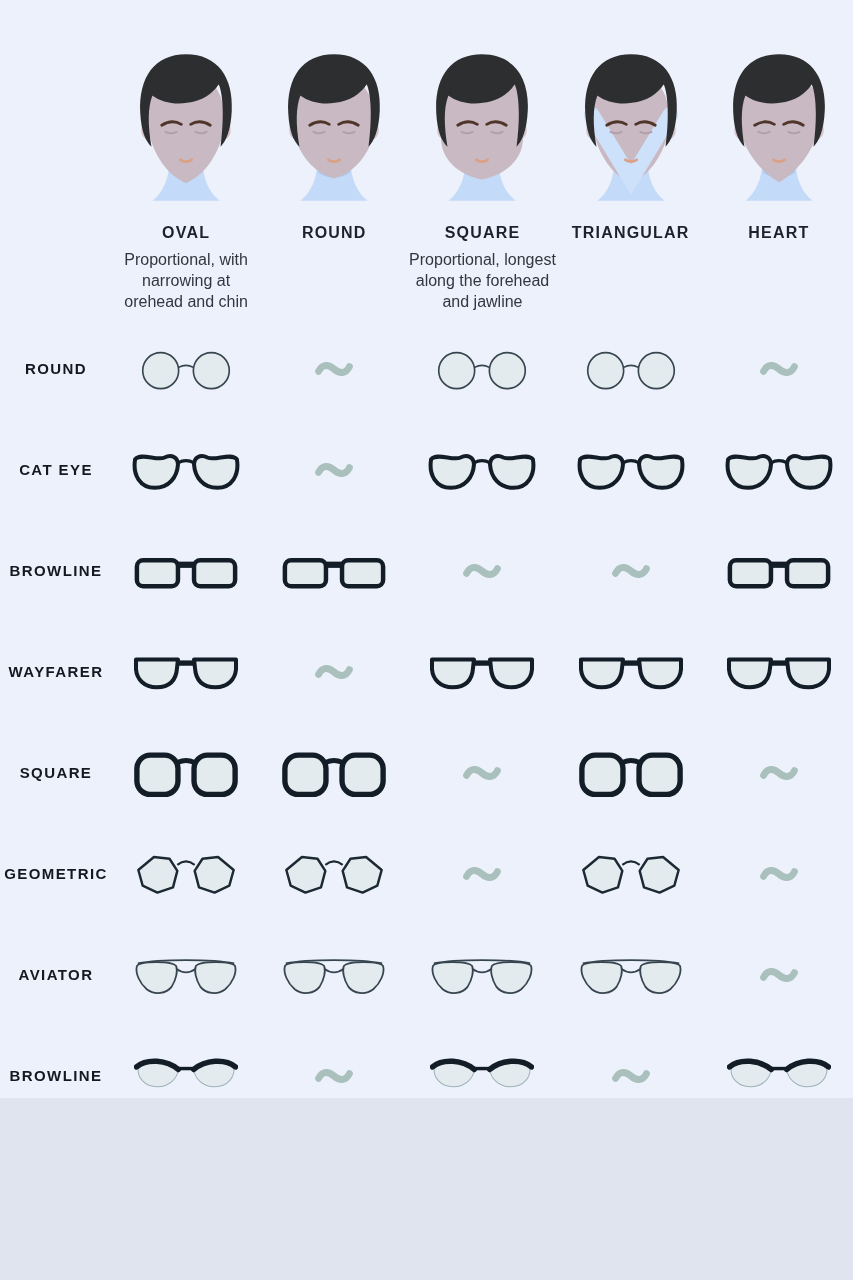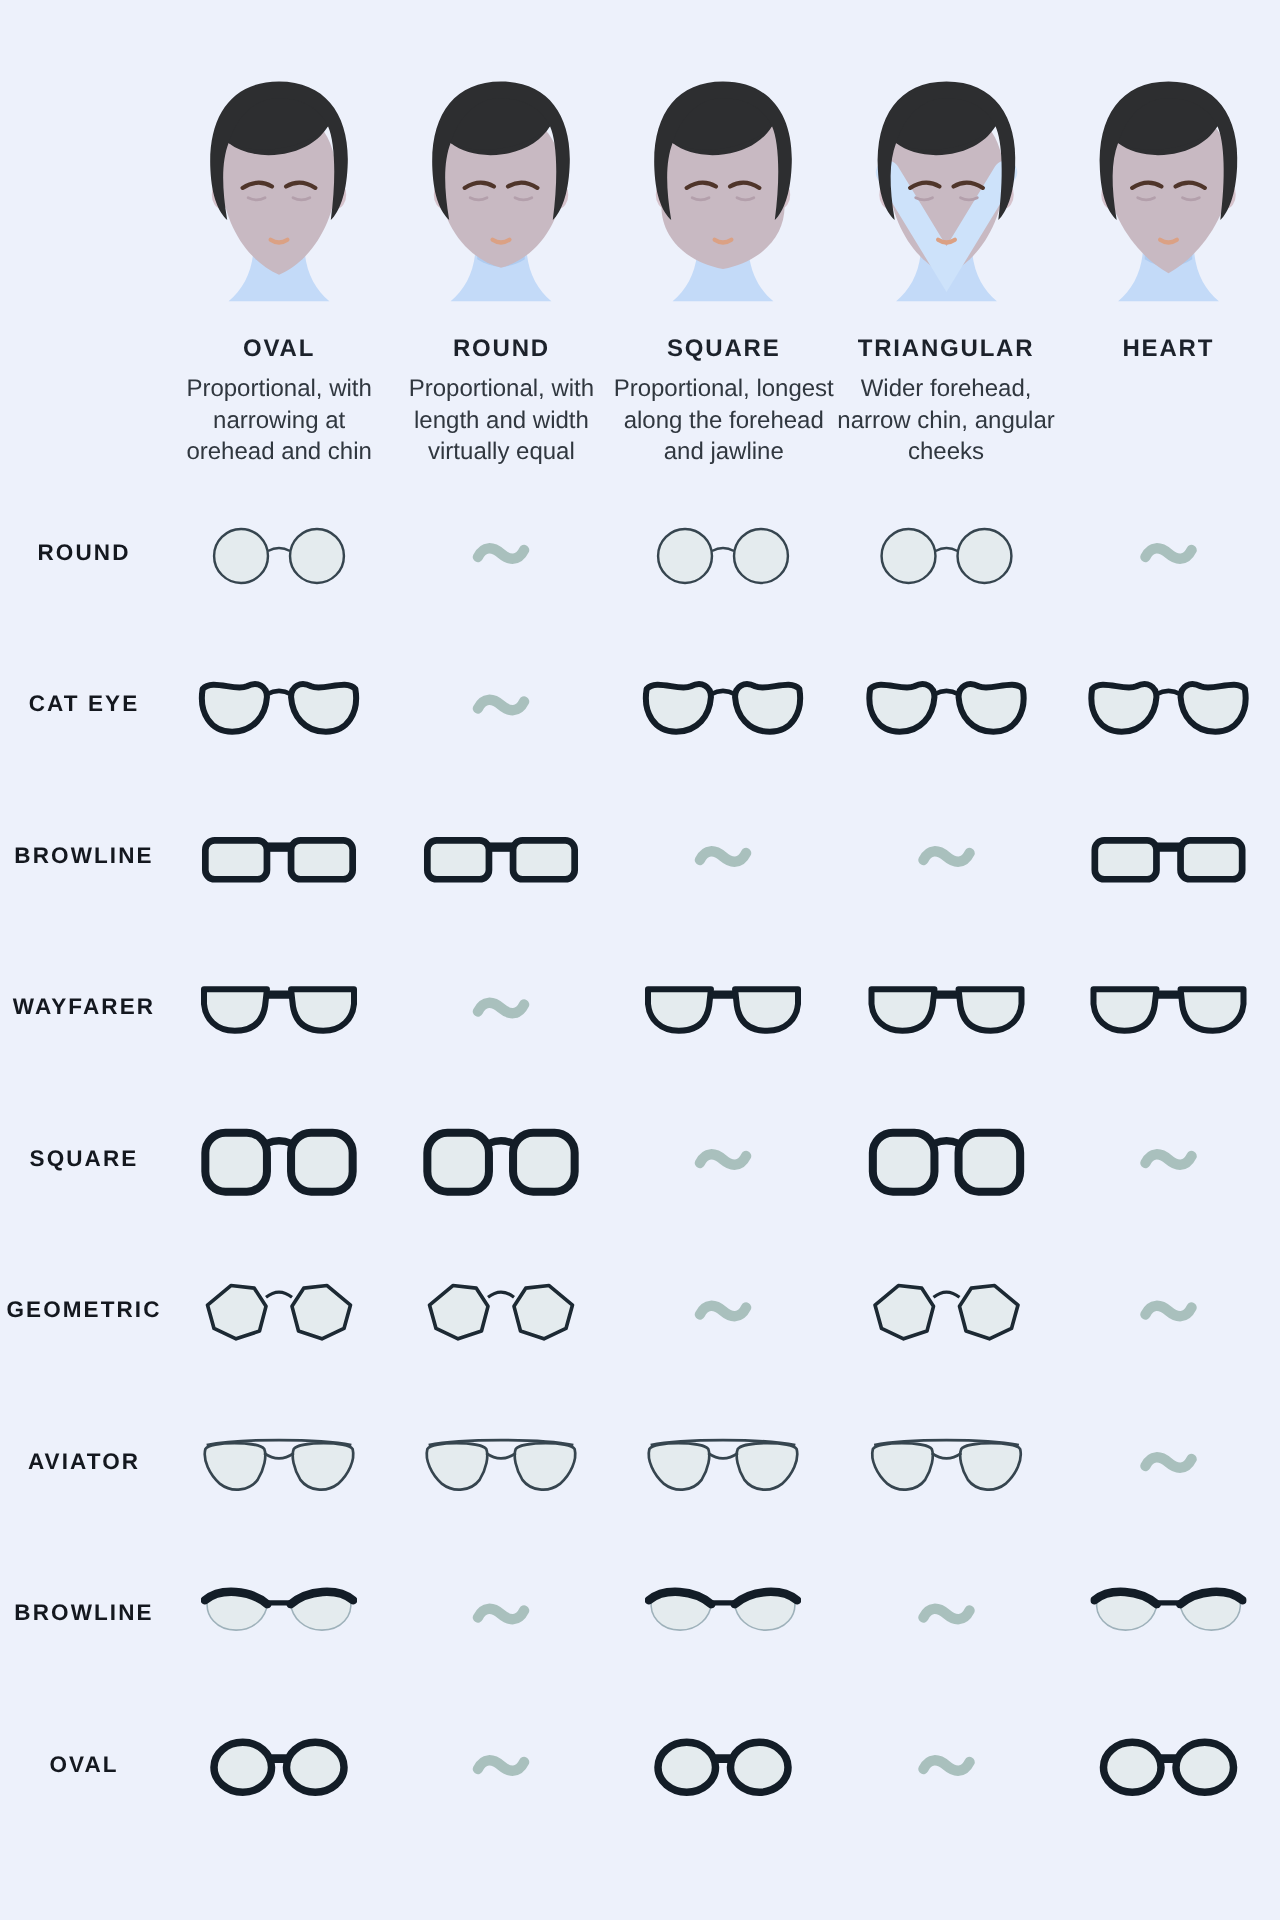--- a/index.html
+++ b/index.html
@@ -1,18 +1,18 @@
 <!DOCTYPE html>
 <html><head>
 <meta charset="utf-8">
 <style>
   html,body{margin:0;padding:0;}
   body{font-family:"Liberation Sans", sans-serif; background:#dfe4ef;}
   .canvas{
-    position:relative; width:853px; height:1280px; margin:0 auto;
+    position:relative; width:853px; height:1098px; margin:0 auto;
     background:#edf1fb; overflow:hidden;
   }
   .header-row{
     display:grid; grid-template-columns:112px repeat(5,1fr);
     height:318px; padding-top:40px; box-sizing:border-box;
     align-items:start; justify-items:center;
   }
   .face-col{display:flex; flex-direction:column; align-items:center; width:100%;}
   .face-art{width:140px; height:178px; display:flex; align-items:center; justify-content:center;}
   .face-art svg{display:block;}
@@ -74,21 +74,20 @@
             <path d="M75 15 C41 15 24 40 26 78 C27 98 32 108 38 114 C34 90 34 72 39 59 C48 66 62 69 76 67 C92 65 104 57 110 47 C115 58 116 84 112 114 C118 108 123 96 124 76 C126 40 109 15 75 15 Z" fill="#2d2e30"></path>
             <path d="M39 59 C55 67 90 66 110 47 C104 34 91 27 75 27 C57 27 45 40 39 59 Z" fill="#2d2e30"></path>
             <path d="M49 91 Q60 84 70 90" fill="none" stroke="#4f352a" stroke-width="3" stroke-linecap="round"></path>
             <path d="M80 90 Q90 84 101 91" fill="none" stroke="#4f352a" stroke-width="3" stroke-linecap="round"></path>
             <path d="M53 98 Q59 101 65 98" fill="none" stroke="#b39fab" stroke-width="2" stroke-linecap="round"></path>
             <path d="M85 98 Q91 101 97 98" fill="none" stroke="#b39fab" stroke-width="2" stroke-linecap="round"></path>
             <path d="M69 128 Q75 132 81 128" fill="none" stroke="#dba184" stroke-width="3" stroke-linecap="round"></path>
           </svg>
         </div>
         <div class="face-name">ROUND</div>
-        <div class="face-desc">Proportional, with length and width virtually equal</div>
       </div>
       <div class="face-col">
         <div class="face-art">
           <svg width="140" height="178" viewBox="0 0 150 190" xmlns="http://www.w3.org/2000/svg">
             <path d="M57 130 L93 130 C93 149 100 163 111 172 L39 172 C50 163 57 149 57 130 Z" fill="#c3daf8"></path>
             <path d="M58 126 L92 126 L92 142 C81 149 69 149 58 142 Z" fill="#aecbf0"></path>
             <ellipse cx="34" cy="96" rx="7" ry="10" fill="#d6c3cc"></ellipse>
             <ellipse cx="116" cy="96" rx="7" ry="10" fill="#d6c3cc"></ellipse>
             <path d="M46 38 C34 38 31 50 31 64 L31 104 C31 127 49 144 75 149 C101 144 119 127 119 104 L119 64 C119 50 116 38 104 38 Z" fill="#c8b9c2"></path>
             <path d="M75 15 C41 15 24 40 26 78 C27 98 32 108 38 114 C34 90 34 72 39 59 C48 66 62 69 76 67 C92 65 104 57 110 47 C115 58 116 84 112 114 C118 108 123 96 124 76 C126 40 109 15 75 15 Z" fill="#2d2e30"></path>
@@ -115,21 +114,20 @@
             <path d="M75 15 C41 15 24 40 26 78 C27 98 32 108 38 114 C34 90 34 72 39 59 C48 66 62 69 76 67 C92 65 104 57 110 47 C115 58 116 84 112 114 C118 108 123 96 124 76 C126 40 109 15 75 15 Z" fill="#2d2e30"></path>
             <path d="M39 59 C55 67 90 66 110 47 C104 34 91 27 75 27 C57 27 45 40 39 59 Z" fill="#2d2e30"></path>
             <path d="M49 91 Q60 84 70 90" fill="none" stroke="#4f352a" stroke-width="3" stroke-linecap="round"></path>
             <path d="M80 90 Q90 84 101 91" fill="none" stroke="#4f352a" stroke-width="3" stroke-linecap="round"></path>
             <path d="M53 98 Q59 101 65 98" fill="none" stroke="#b39fab" stroke-width="2" stroke-linecap="round"></path>
             <path d="M85 98 Q91 101 97 98" fill="none" stroke="#b39fab" stroke-width="2" stroke-linecap="round"></path>
             <path d="M69 128 Q75 132 81 128" fill="none" stroke="#dba184" stroke-width="3" stroke-linecap="round"></path>
           </svg>
         </div>
         <div class="face-name">TRIANGULAR</div>
-        <div class="face-desc">Wider forehead, narrow chin, angular cheeks</div>
       </div>
       <div class="face-col">
         <div class="face-art">
           <svg width="140" height="178" viewBox="0 0 150 190" xmlns="http://www.w3.org/2000/svg">
             <path d="M57 130 L93 130 C93 149 100 163 111 172 L39 172 C50 163 57 149 57 130 Z" fill="#c3daf8"></path>
             <path d="M58 126 L92 126 L92 142 C81 149 69 149 58 142 Z" fill="#aecbf0"></path>
             <ellipse cx="34" cy="96" rx="7" ry="10" fill="#d6c3cc"></ellipse>
             <ellipse cx="116" cy="96" rx="7" ry="10" fill="#d6c3cc"></ellipse>
             <path d="M75 34 C46 34 29 55 31 84 C33 112 53 140 75 152 C97 140 117 112 119 84 C121 55 104 34 75 34 Z" fill="#c8b9c2"></path>
             <path d="M75 15 C41 15 24 40 26 78 C27 98 32 108 38 114 C34 90 34 72 39 59 C48 66 62 69 76 67 C92 65 104 57 110 47 C115 58 116 84 112 114 C118 108 123 96 124 76 C126 40 109 15 75 15 Z" fill="#2d2e30"></path>

